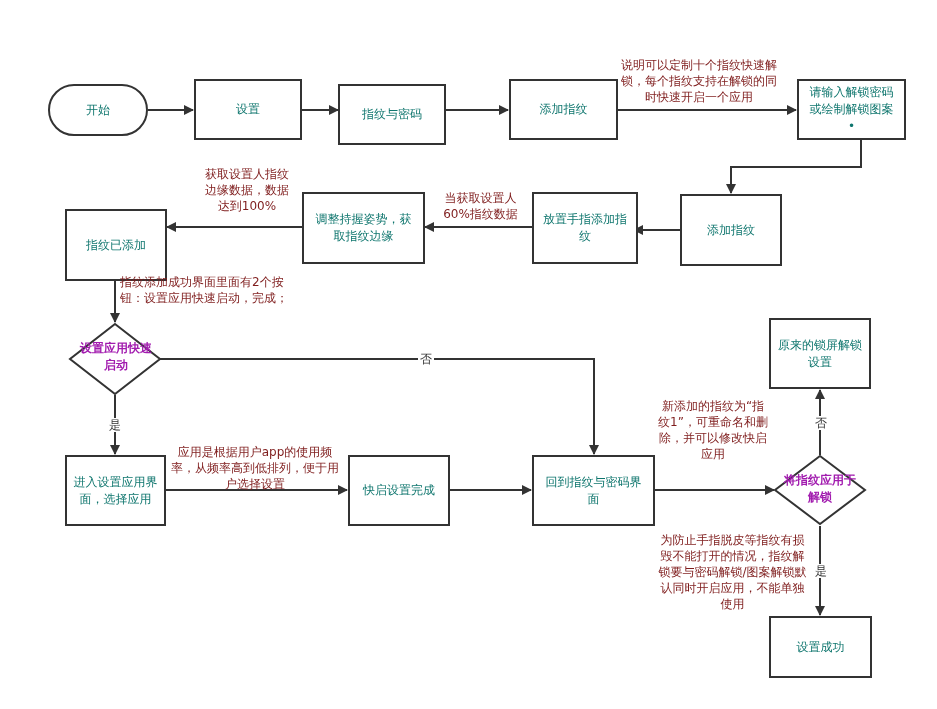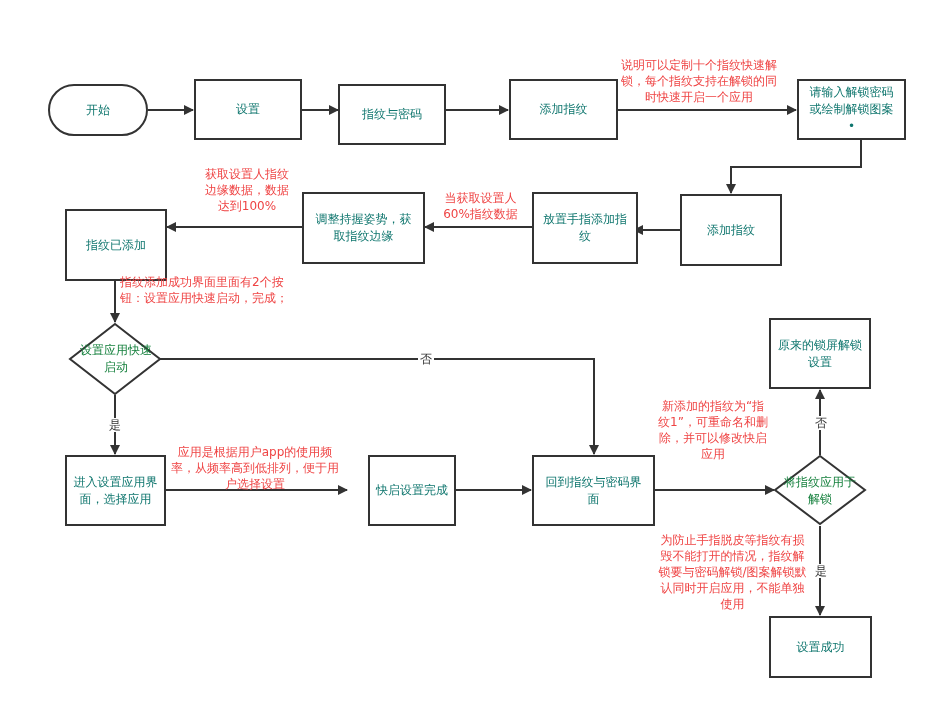--- a/index.html
+++ b/index.html
@@ -3,23 +3,23 @@
   <meta charset="utf-8">
   <style>
     html, body { margin: 0; padding: 0; background: #ffffff; }
     body { width: 937px; height: 709px; position: relative; overflow: hidden;
            font-family: "DejaVu Sans", "Liberation Sans", sans-serif; color: #333333; }
     svg#flow { position: absolute; left: 0; top: 0; }
     .node { position: absolute; box-sizing: border-box; border: 2px solid #333333;
             background: #ffffff; display: flex; align-items: center; justify-content: center;
             text-align: center; font-size: 12px; line-height: 17px; color: #0f766e; padding: 2px 6px; }
     .terminal { border-radius: 28px; }
-    .diamond-text { position: absolute; display: flex; align-items: center; justify-content: center;
-            text-align: center; font-size: 12px; line-height: 17px; color: #15803d; }
-    .note { position: absolute; text-align: center; font-size: 12px; line-height: 16px; color: #ef4444;
+    .diamond-text { position: absolute; display: flex; align-items: flex-start; justify-content: center;
+            text-align: center; font-size: 12px; line-height: 17px; color: #a21caf; font-weight: bold; }
+    .note { position: absolute; text-align: center; font-size: 12px; line-height: 16px; color: #7f1d1d;
             background: transparent; white-space: normal; }
     .edge-label { position: absolute; font-size: 12px; line-height: 14px; color: #333333;
             background: #ffffff; padding: 0 2px; }
   </style>
 </head>
 <body>
 
 <svg id="flow" width="937" height="709">
   <defs>
     <marker id="arr" markerWidth="10" markerHeight="10" refX="9" refY="5" orient="auto" markerUnits="userSpaceOnUse">
@@ -104,21 +104,21 @@
 <div class="diamond-text" style="left:76px;top:340px;width:80px;height:38px;">
     <span>设置应用快速启动</span>
   </div>
 <div class="edge-label" style="left:418px;top:352px;">否</div>
 <div class="edge-label" style="left:107px;top:418px;">是</div>
 
 <div class="node" style="left:65px;top:455px;width:101px;height:71px;">
     <span>进入设置应用界面，选择应用</span>
   </div>
 <div class="note" style="left:170px;top:444px;width:170px;">应用是根据用户app的使用频率，从频率高到低排列，便于用户选择设置</div>
-<div class="node" style="left:368px;top:455px;width:88px;height:71px;">
+<div class="node" style="left:348px;top:455px;width:102px;height:71px;">
     <span>快启设置完成</span>
   </div>
 <div class="node" style="left:532px;top:455px;width:123px;height:71px;">
     <span>回到指纹与密码界面</span>
   </div>
 <div class="note" style="left:658px;top:398px;width:110px;">新添加的指纹为“指纹1”，可重命名和删除，并可以修改快启应用</div>
 
 <div class="diamond-text" style="left:780px;top:472px;width:80px;height:38px;">
     <span>将指纹应用于解锁</span>
   </div>

